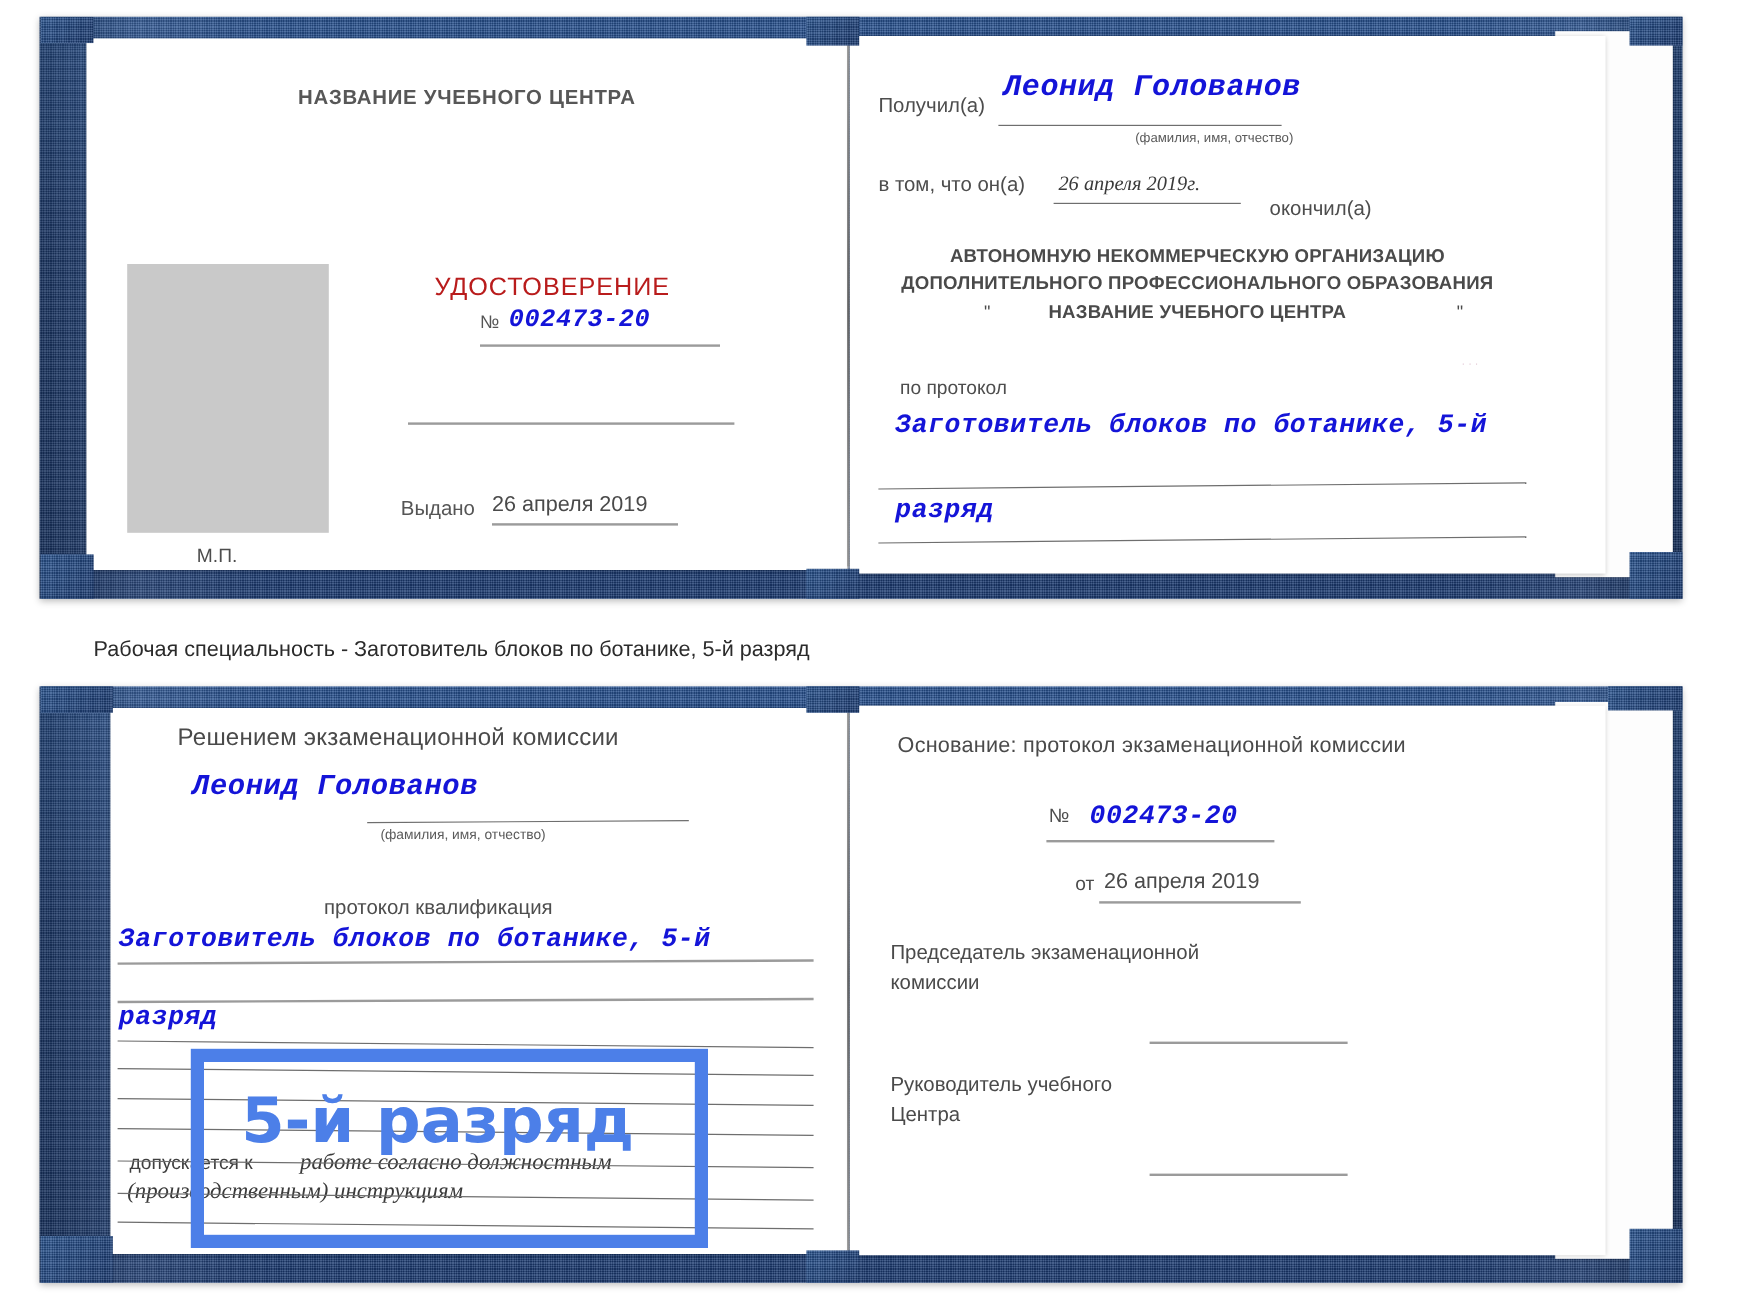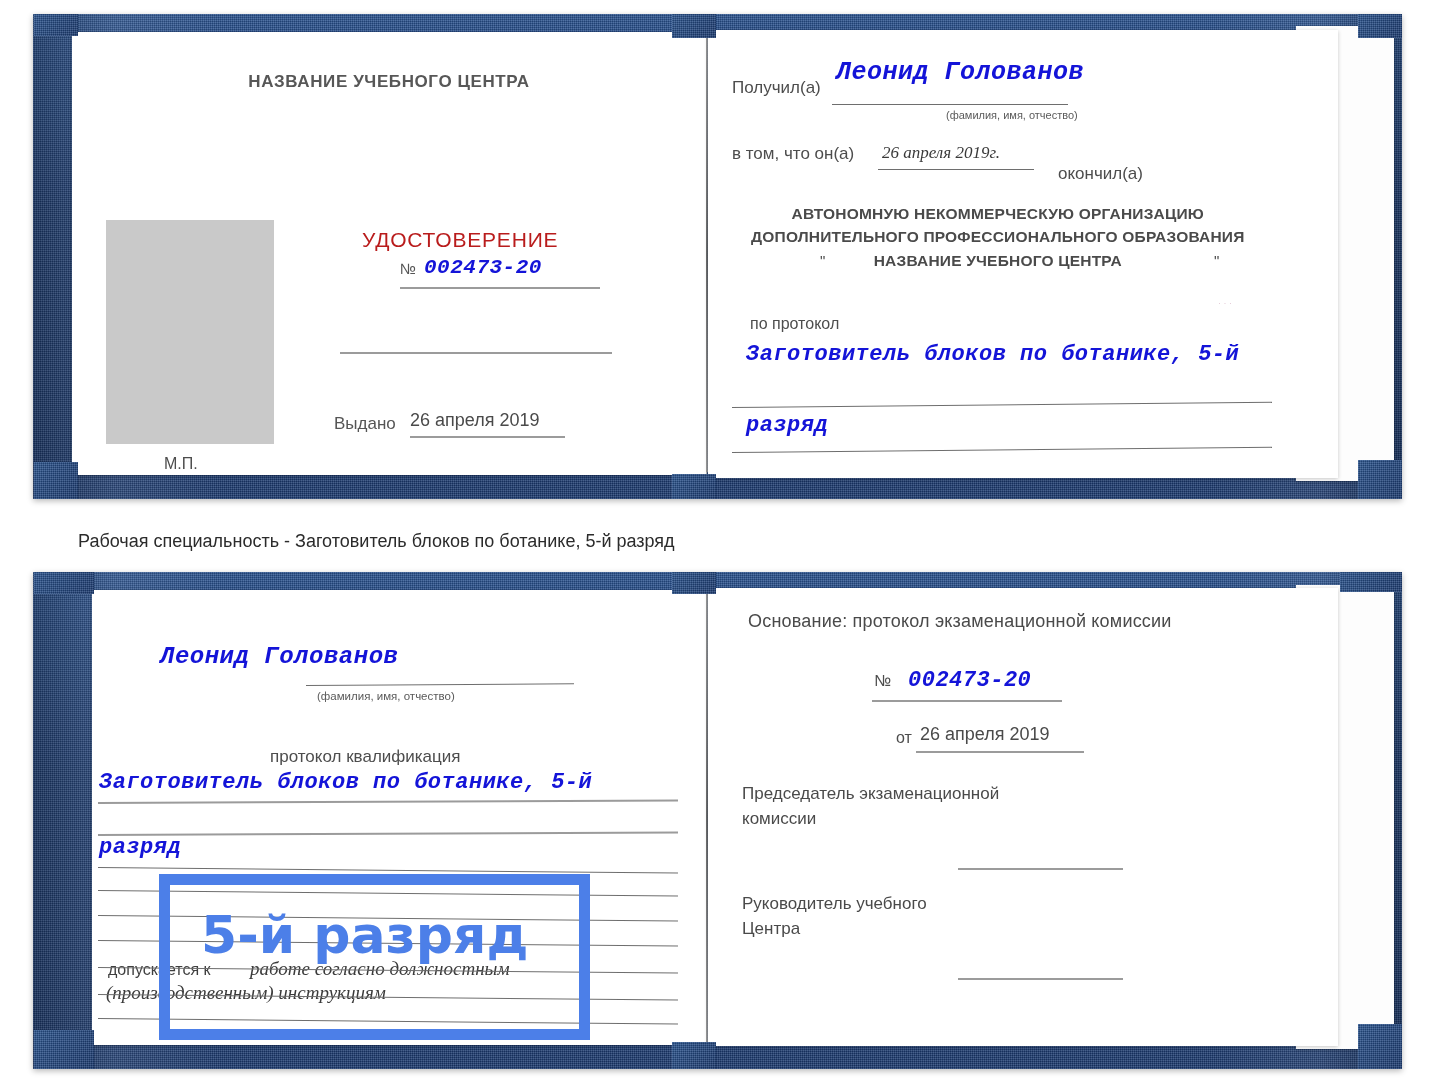--- a/index.html
+++ b/index.html
@@ -175,20 +175,21 @@
   <div class="corner" style="left:34px;top:462px;width:44px;height:37px;"></div>
   <div class="corner" style="left:1358px;top:14px;width:44px;height:24px;"></div>
 
   <div class="caption" style="left:78px;top:531px;">Рабочая специальность - Заготовитель блоков по ботанике, 5-й разряд</div>
 
   <div class="booklet" style="left:33px;top:572px;width:1369px;height:497px;"></div>
 
   <div class="paper-sliver" style="left:1296px;top:585px;width:98px;height:464px;"></div>
 
   <div class="paper left" style="left:92px;top:590px;width:614px;height:455px;">
+    <div class="t" style="left:56px;top:14px;font-size:20px;color:#4a4a4a;letter-spacing:.2px;">Решением экзаменационной комиссии</div>
 
     <div class="hand" style="left:68px;top:53px;font-size:24px;">Леонид Голованов</div>
     <div class="rule thin tilt" style="left:214px;top:95px;width:268px;transform:rotate(-0.35deg);"></div>
     <div class="t" style="left:225px;top:100px;font-size:11.5px;color:#5a5a5a;">(фамилия, имя, отчество)</div>
 
     <div class="t" style="left:178px;top:157px;font-size:17px;color:#4d4d4d;">протокол квалификация</div>
 
     <div class="hand" style="left:7px;top:180px;font-size:22px;">Заготовитель блоков по ботанике, 5-й</div>
     <div class="rule thick tilt" style="left:6px;top:212px;width:580px;transform:rotate(-0.25deg);"></div>
     <div class="rule thick tilt" style="left:6px;top:244px;width:580px;transform:rotate(-0.25deg);"></div>

